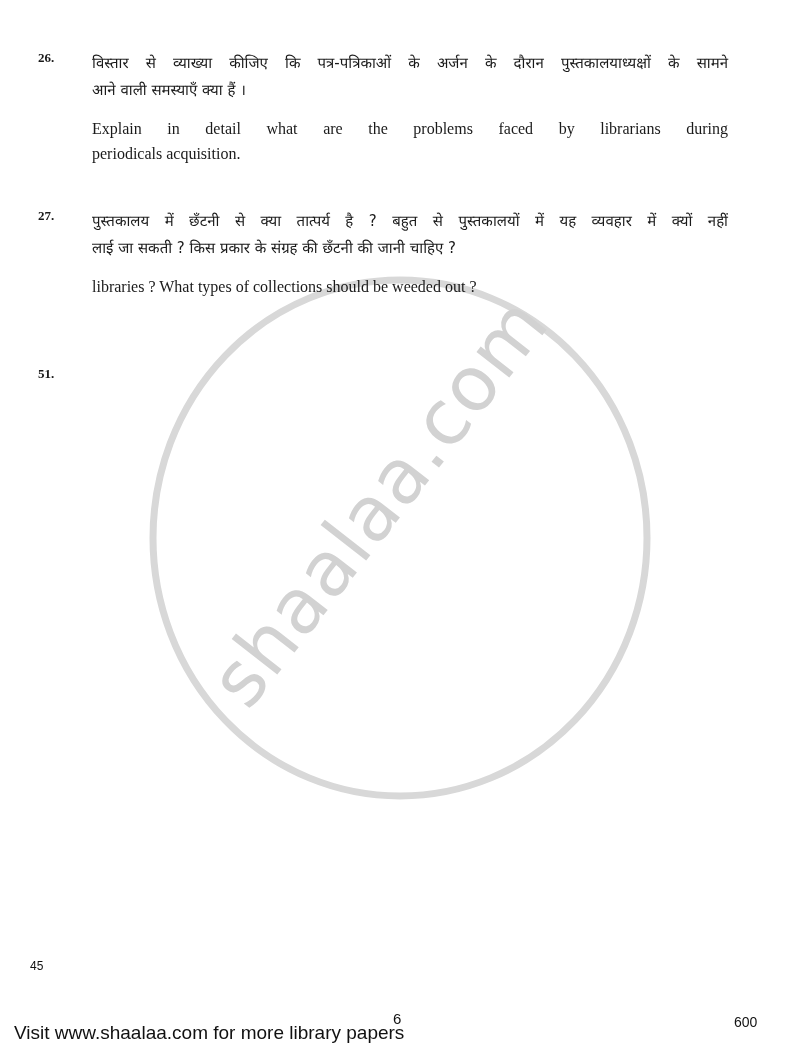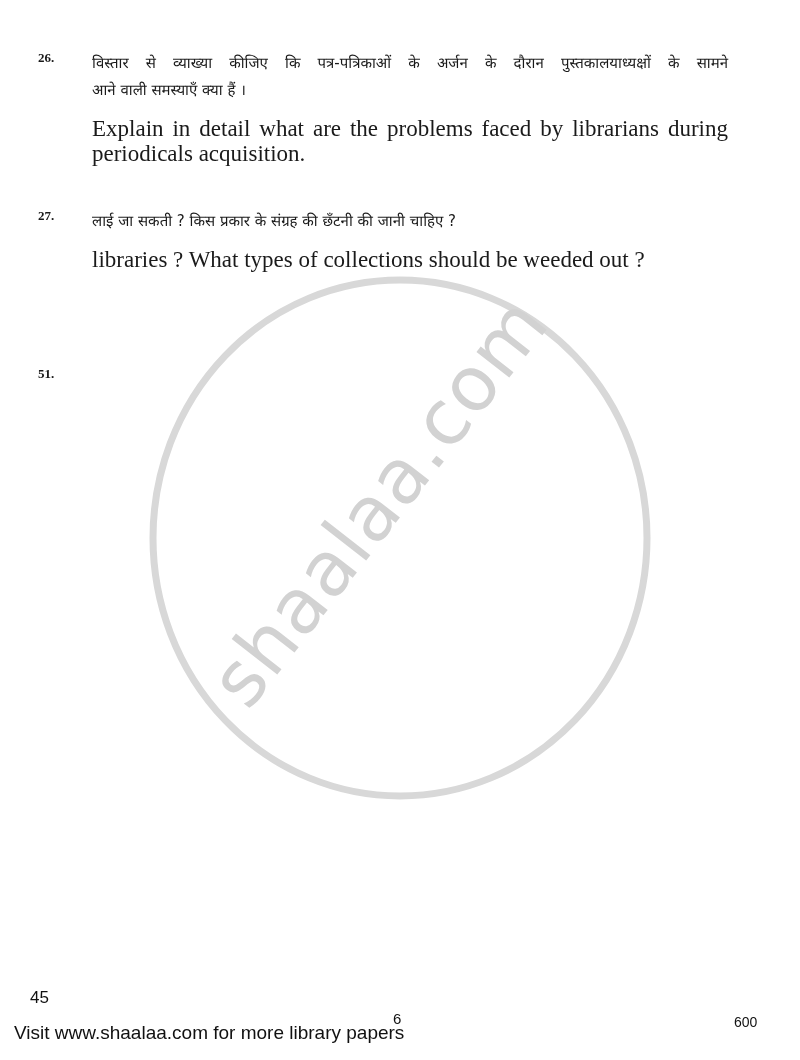--- a/index.html
+++ b/index.html
@@ -4,21 +4,21 @@
 <style>
   html, body { margin:0; padding:0; background:#fff; }
   body { width:800px; height:1060px; position:relative; overflow:hidden;
          font-family:"DejaVu Serif", serif; color:#1a1a1a; }
   .watermark { position:absolute; left:0; top:0; width:800px; height:1060px; pointer-events:none; }
   .q { position:absolute; left:38px; width:690px; }
   .qnum { position:absolute; left:0; top:0; font-weight:bold; font-size:13px;
           font-family:"Liberation Serif", serif; }
   .hi { margin-left:54px; font-family:"DejaVu Sans", sans-serif; font-size:15px; line-height:27px;
         text-align:justify; }
-  .en { margin-left:54px; margin-top:12px; font-family:"Liberation Serif", serif; font-size:23px;
+  .en { margin-left:54px; margin-top:12px; font-family:"Liberation Serif", serif; font-size:16px;
         line-height:25px; text-align:justify; }
   .just-last { text-align-last:justify; }
   .footer { position:absolute; font-family:"Liberation Sans", sans-serif; color:#111; }
 </style>
 </head>
 <body>
 
 <svg class="watermark" viewBox="0 0 800 1060" xmlns="http://www.w3.org/2000/svg">
   <ellipse cx="400" cy="538" rx="247" ry="258" fill="none" stroke="#d8d8d8" stroke-width="7"></ellipse>
   <text x="0" y="0" transform="translate(248,712) rotate(-52)" font-family="DejaVu Sans, sans-serif" font-size="76" fill="#d2d2d2" letter-spacing="1">shaalaa.com</text>
@@ -32,27 +32,28 @@
   </div>
   <div class="en">
     <div class="just-last">Explain in detail what are the problems faced by librarians during</div>
     <div>periodicals acquisition.</div>
   </div>
 </div>
 
 <div class="q" style="top:208px;">
   <div class="qnum">27.</div>
   <div class="hi">
+    <div class="just-last">पुस्तकालय में छँटनी से क्या तात्पर्य है ? बहुत से पुस्तकालयों में यह व्यवहार में क्यों नहीं</div>
     <div>लाई जा सकती ? किस प्रकार के संग्रह की छँटनी की जानी चाहिए ?</div>
   </div>
   <div class="en">
     <div>libraries ? What types of collections should be weeded out ?</div>
   </div>
 </div>
 
 <div class="q" style="top:366px;">
   <div class="qnum">51.</div>
 </div>
 
-<div class="footer" style="left:30px; top:988px; font-size:17px;">45</div>
+<div class="footer" style="left:30px; top:959px; font-size:12px;">45</div>
 <div class="footer" style="left:393px; top:1010px; font-size:15px;">6</div>
 <div class="footer" style="left:734px; top:1014px; font-size:14px;">600</div>
 <div class="footer" style="left:14px; top:1022px; font-size:19px;">Visit www.shaalaa.com for more library papers</div>
 
 </body></html>

